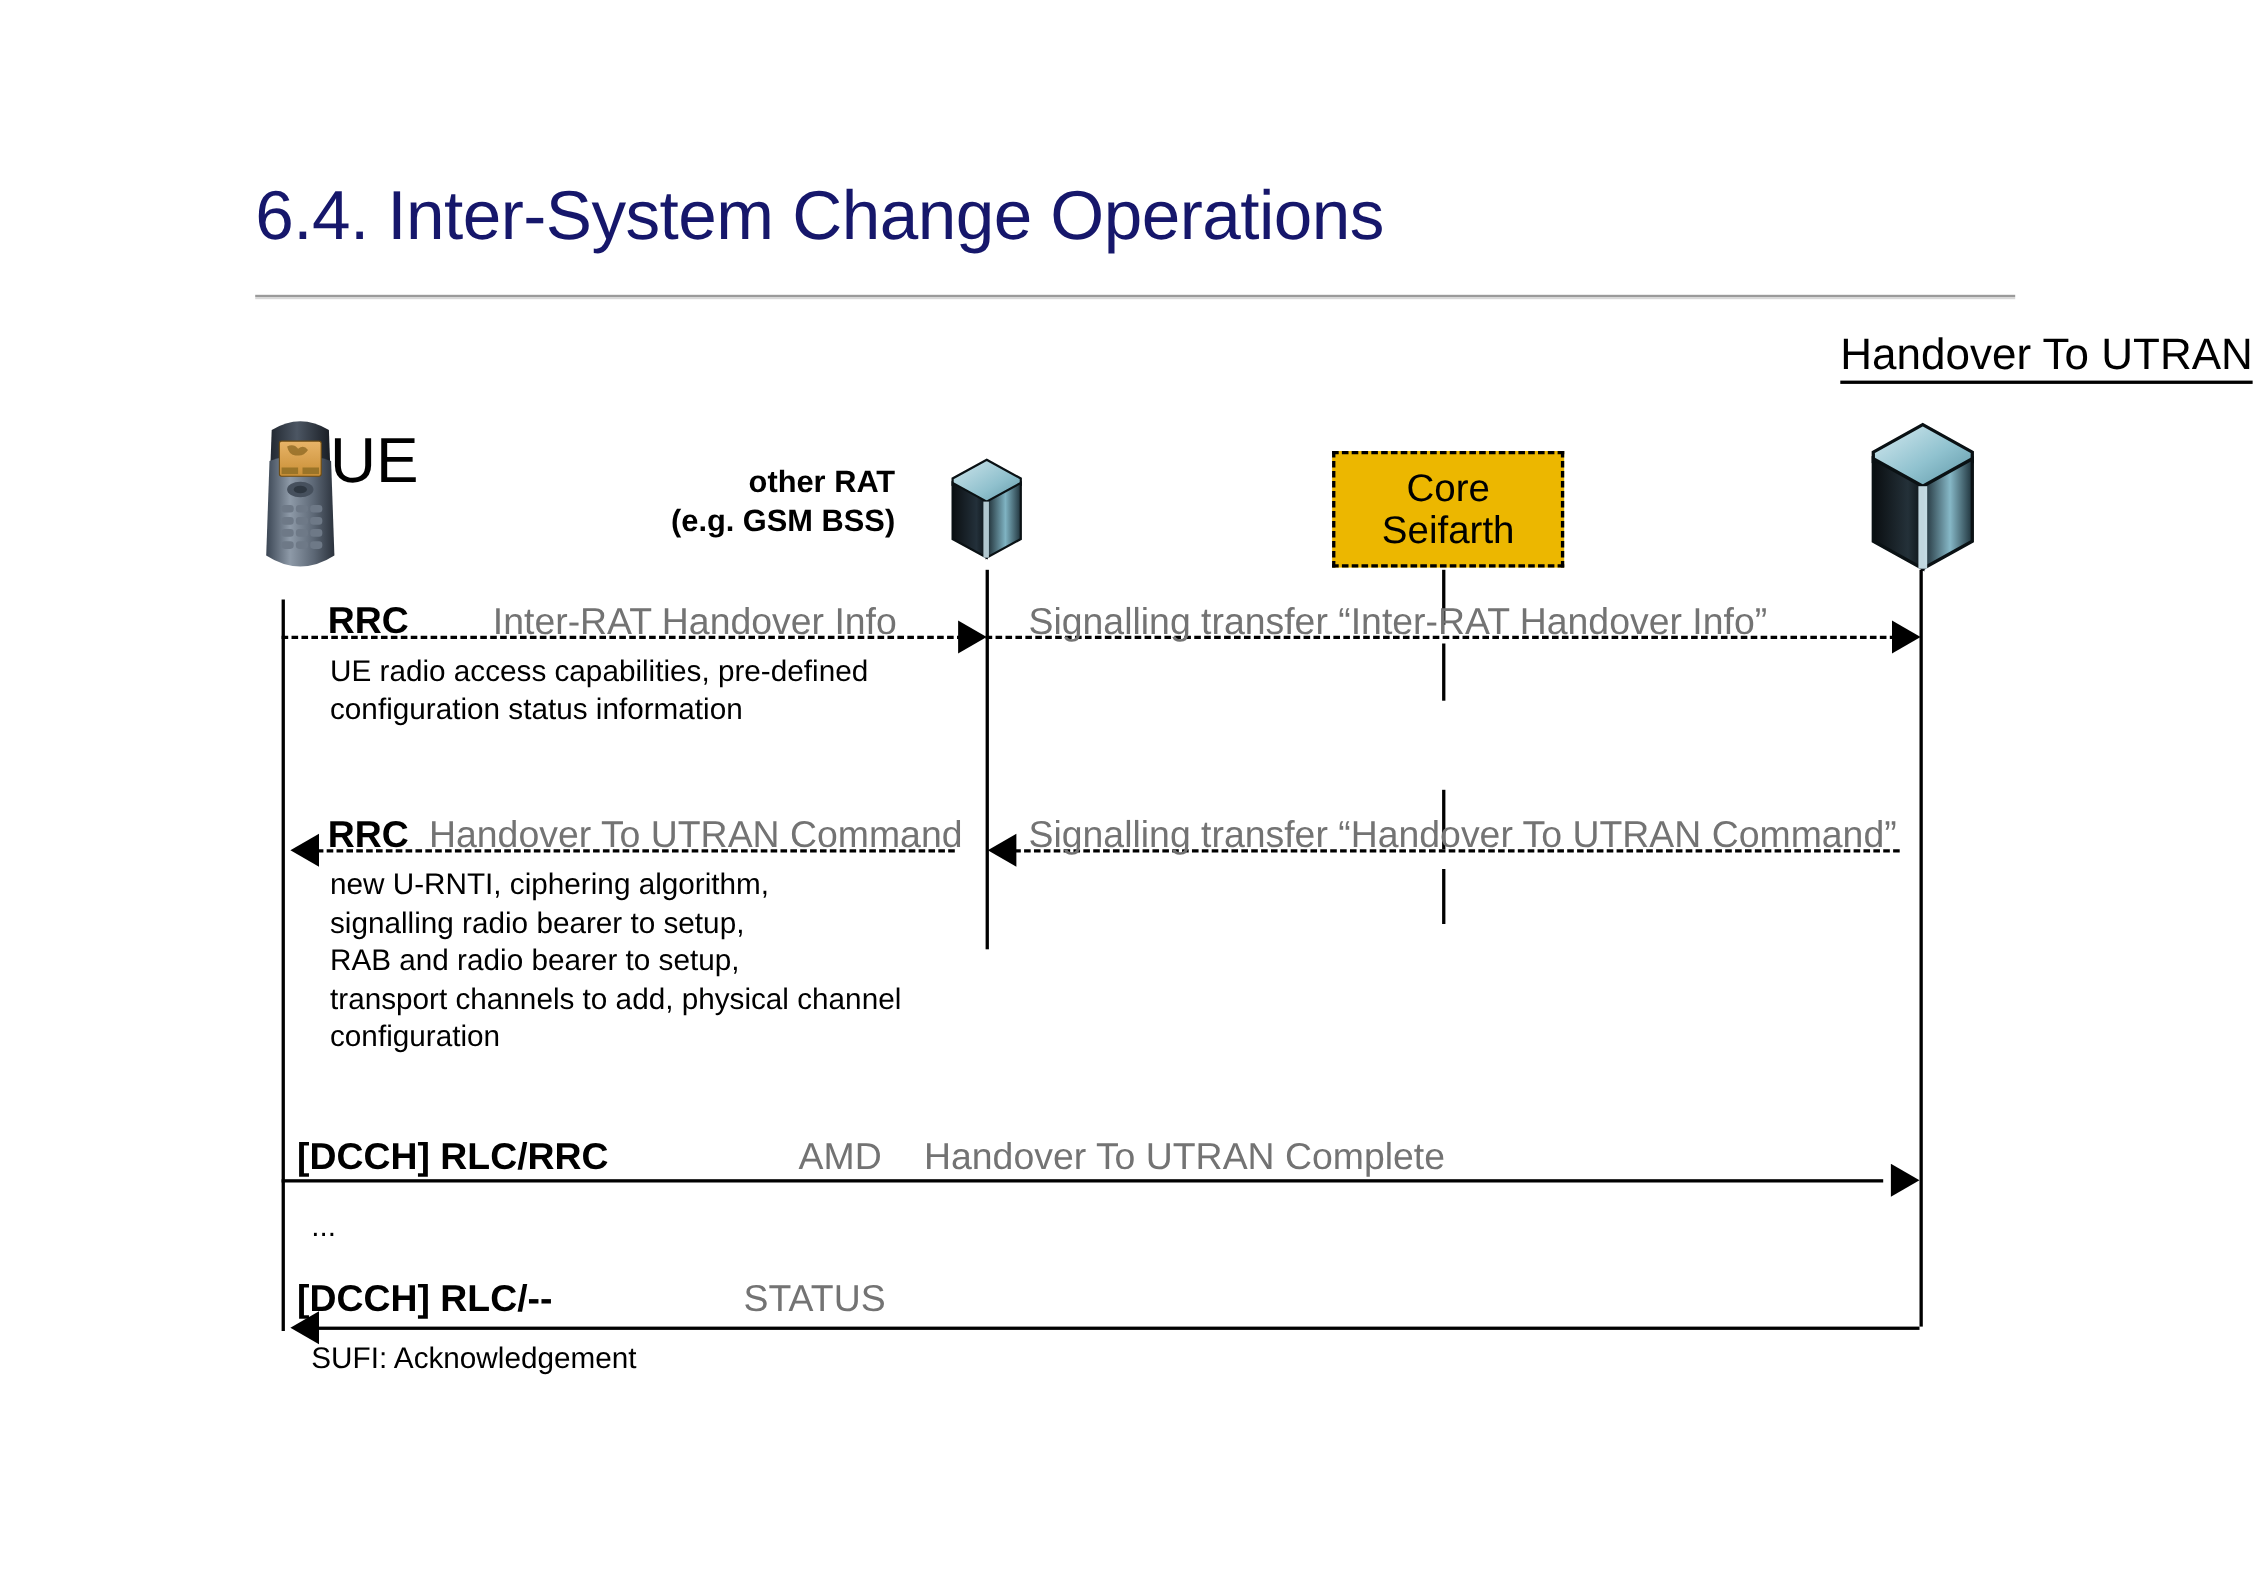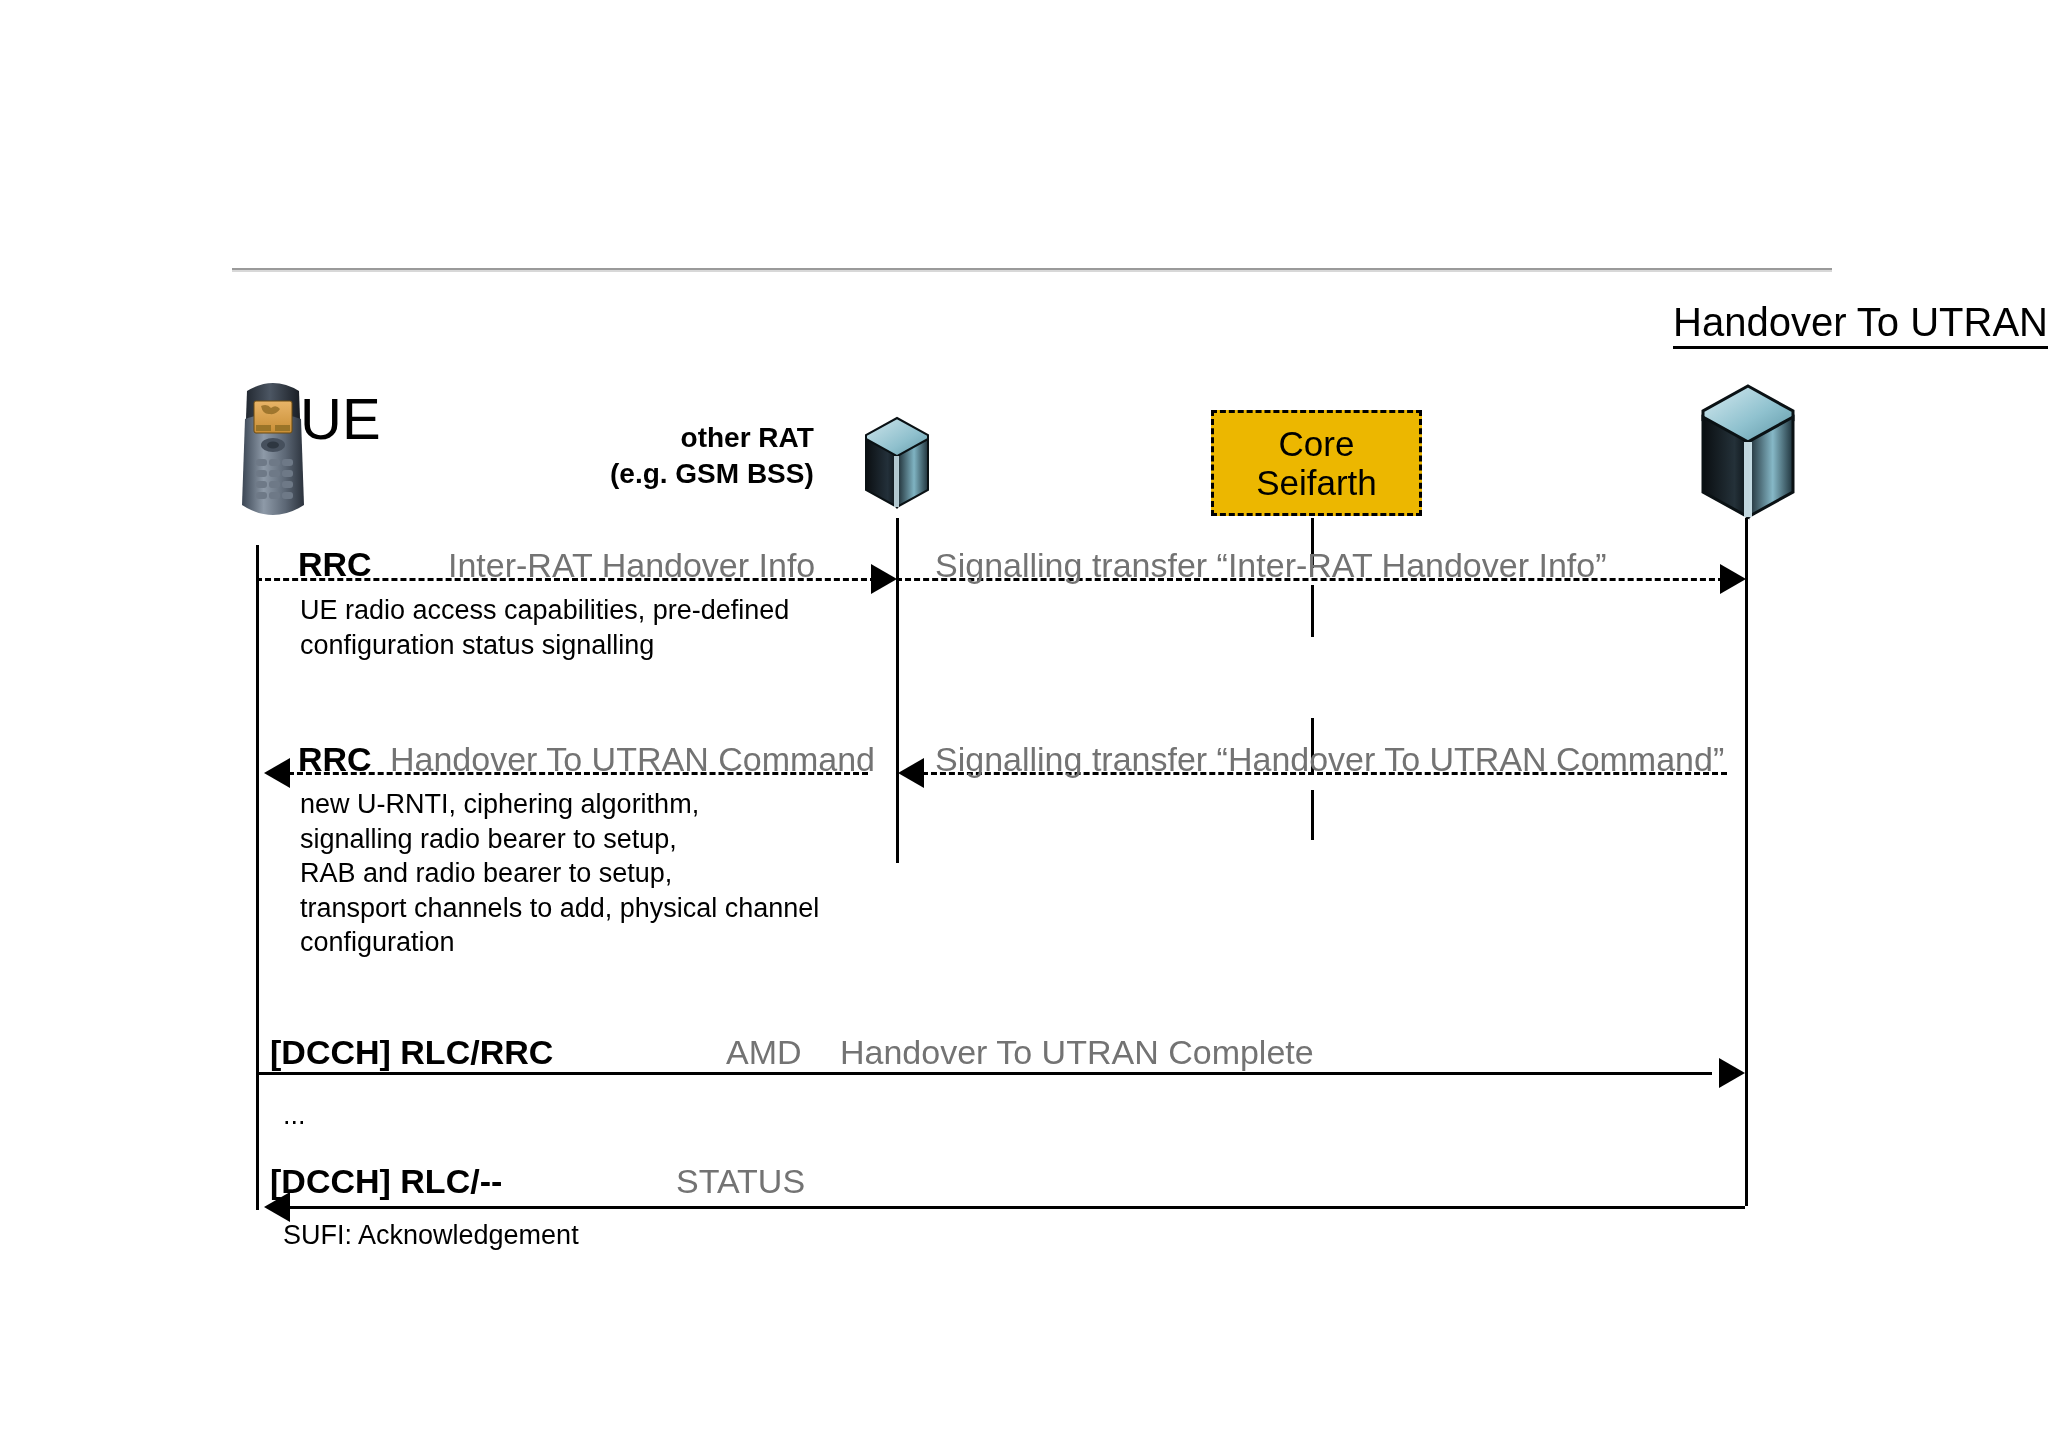--- a/index.html
+++ b/index.html
@@ -90,20 +90,21 @@
   .footer-right{
     position:absolute;right:48px;top:14px;font-size:31px;font-weight:bold;color:#fff;
     white-space:nowrap;
   }
 </style>
 </head>
 <body>
 
 <div class="slide">
 
+  <div class="title">6.4. Inter-System Change Operations</div>
   <div class="title-rule"></div>
 
   <div class="subtitle">
     <span>Handover To UTRAN</span>
   </div>
 
   <div class="phone">
     <svg viewBox="0 0 72 145" width="72" height="145">
       <defs>
         <linearGradient id="pbody" x1="0" y1="0" x2="1" y2="0">
@@ -221,21 +222,21 @@
 
   <div class="msg-line dashed" style="left:256px;top:578px;width:620px;"></div>
   <div class="arrowhead right" style="left:871px;top:564px;"></div>
   <div class="msg-line dashed" style="left:896px;top:578px;width:828px;"></div>
   <div class="arrowhead right" style="left:1720px;top:564px;"></div>
 
   <div class="msg-text bold" style="left:298px;top:545px;font-size:34px;">RRC</div>
   <div class="msg-text red" style="left:448px;top:546px;font-size:34px;">Inter-RAT Handover Info</div>
   <div class="msg-text red" style="left:935px;top:546px;font-size:34px;">Signalling transfer “Inter-RAT Handover Info”</div>
   <div class="note" style="left:300px;top:593px;">UE radio access capabilities, pre-defined
-configuration status signalling</div>
+configuration status information</div>
 
   <div class="arrowhead left" style="left:264px;top:758px;"></div>
   <div class="msg-line dashed" style="left:288px;top:772px;width:580px;"></div>
   <div class="arrowhead left" style="left:898px;top:758px;"></div>
   <div class="msg-line dashed" style="left:922px;top:772px;width:805px;"></div>
 
   <div class="msg-text bold" style="left:298px;top:740px;font-size:34px;">RRC</div>
   <div class="msg-text red" style="left:390px;top:740px;font-size:34px;">Handover To UTRAN Command</div>
   <div class="msg-text red" style="left:935px;top:740px;font-size:34px;">Signalling transfer “Handover To UTRAN Command”</div>
   <div class="note" style="left:300px;top:787px;">new U-RNTI, ciphering algorithm,

